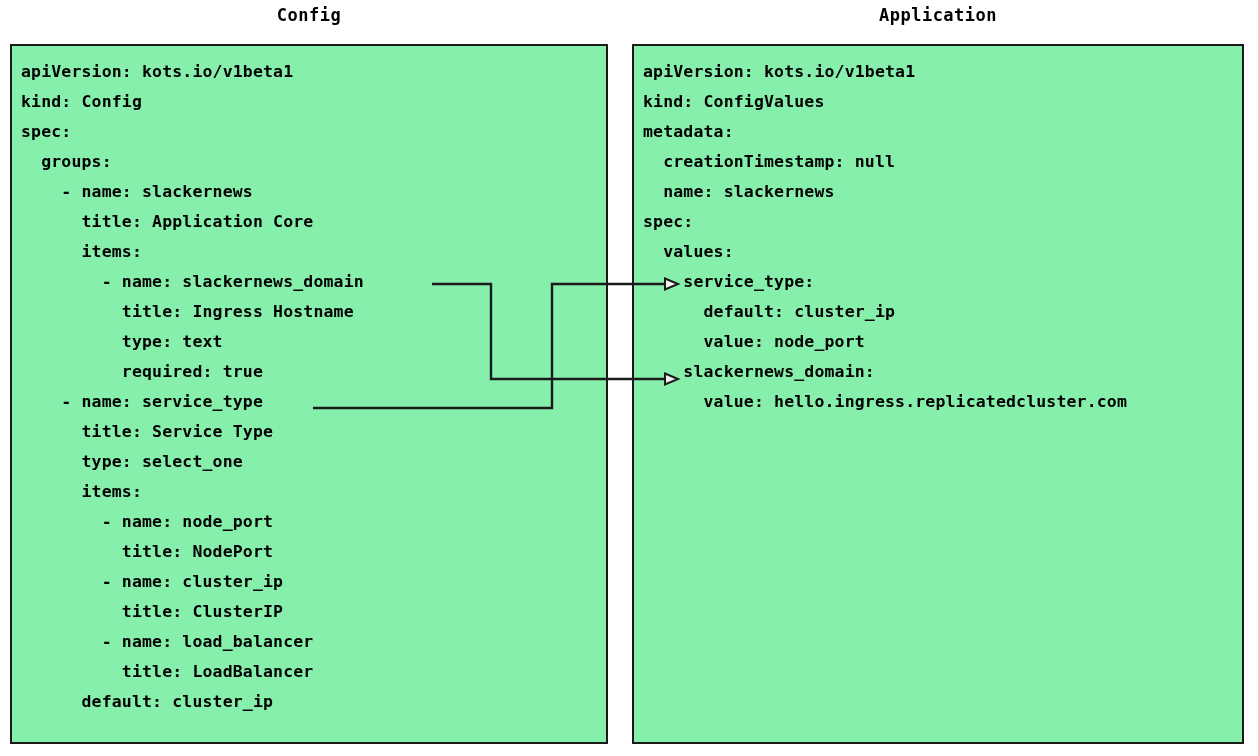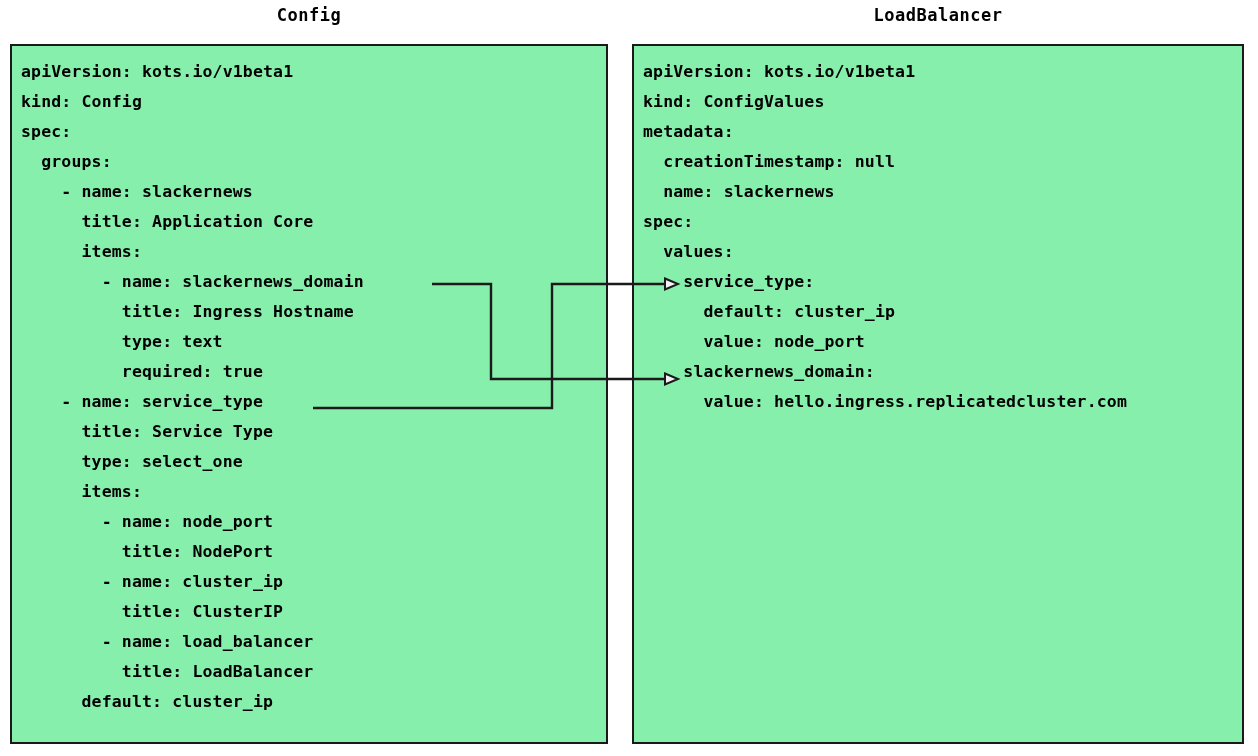--- a/index.html
+++ b/index.html
@@ -87,21 +87,21 @@
     pointer-events: none;
   }
 </style>
 </head>
 <body>
 
 <div id="stage">
 
   <div class="panel-title" id="title-config">Config</div>
 
-  <div class="panel-title" id="title-values">LoadBalancer</div>
+  <div class="panel-title" id="title-values">Application</div>
 
   <div class="panel" id="panel-config">
     <pre class="yaml" id="yaml-config"><span class="line">apiVersion: kots.io/v1beta1</span><span class="line">kind: Config</span><span class="line">spec:</span><span class="line">  groups:</span><span class="line">    - name: slackernews</span><span class="line">      title: Application Core</span><span class="line">      items:</span><span class="line">        - name: slackernews_domain</span><span class="line">          title: Ingress Hostname</span><span class="line">          type: text</span><span class="line">          required: true</span><span class="line">    - name: service_type</span><span class="line">      title: Service Type</span><span class="line">      type: select_one</span><span class="line">      items:</span><span class="line">        - name: node_port</span><span class="line">          title: NodePort</span><span class="line">        - name: cluster_ip</span><span class="line">          title: ClusterIP</span><span class="line">        - name: load_balancer</span><span class="line">          title: LoadBalancer</span><span class="line">      default: cluster_ip</span></pre>
   </div>
 
   <div class="panel" id="panel-values">
     <pre class="yaml" id="yaml-values"><span class="line">apiVersion: kots.io/v1beta1</span><span class="line">kind: ConfigValues</span><span class="line">metadata:</span><span class="line">  creationTimestamp: null</span><span class="line">  name: slackernews</span><span class="line">spec:</span><span class="line">  values:</span><span class="line">    service_type:</span><span class="line">      default: cluster_ip</span><span class="line">      value: node_port</span><span class="line">    slackernews_domain:</span><span class="line">      value: hello.ingress.replicatedcluster.com</span></pre>
   </div>
 
   <svg id="connectors" viewBox="0 0 1258 756">

